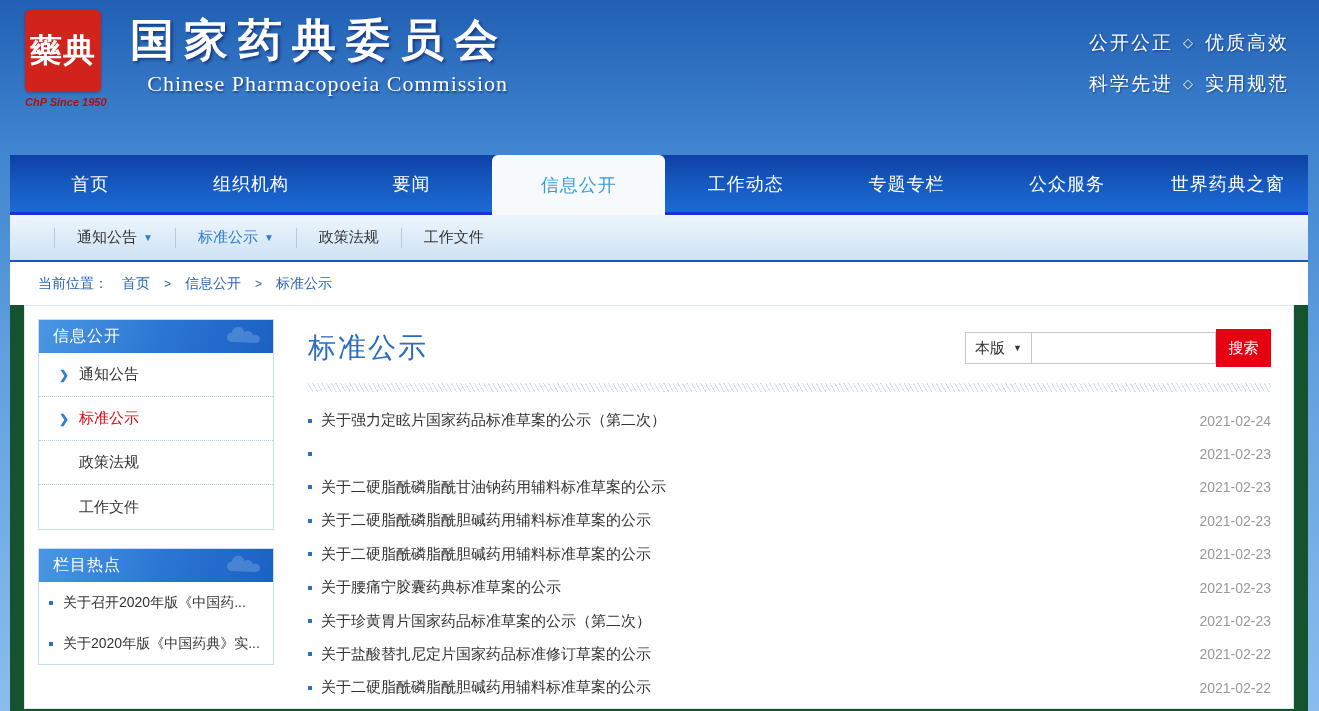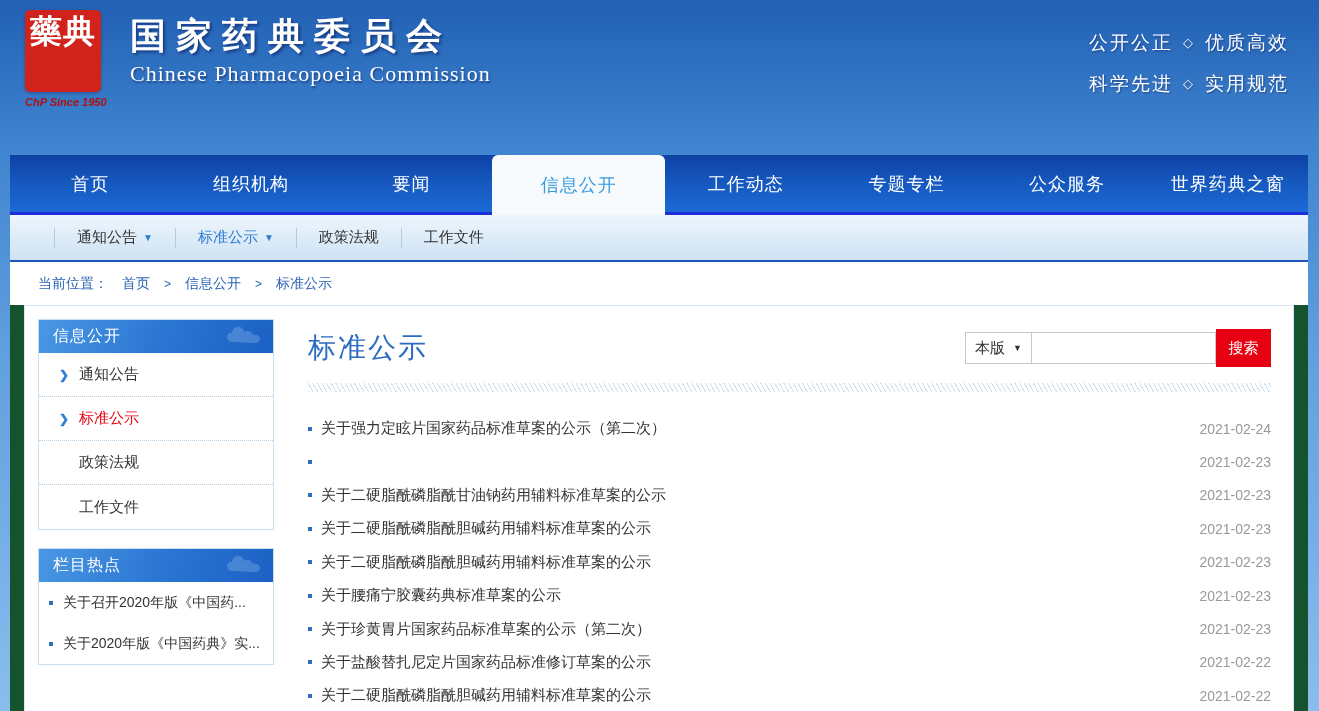--- a/index.html
+++ b/index.html
@@ -7,29 +7,29 @@
   body {
     font-family:"Liberation Sans", sans-serif;
     background:linear-gradient(180deg,#2160b4 0%,#3f84cf 20%,#5f9edd 48%,#8abdee 100%);
   }
 
   
   .site-header { height:155px; position:relative; color:#fff; }
   .logo-wrap { position:absolute; left:25px; top:10px; width:100px; }
   .seal {
     width:76px; height:82px; background:#d1221b; border-radius:5px;
-    display:flex; align-items:flex-start; justify-content:center;
+    display:flex; align-items:center; justify-content:center;
     font-family:"Liberation Serif", serif; font-weight:bold;
     color:#fff; font-size:32px; letter-spacing:1px;
     box-shadow:0 1px 3px rgba(0,0,40,.3);
   }
   .seal-caption { font-style:italic; font-weight:bold; font-size:11px; color:#b01010; margin-top:4px; white-space:nowrap; }
   .site-title-block { position:absolute; left:130px; top:16px; }
   .site-title {
-    font-family:"Liberation Serif", serif; font-weight:bold; font-size:36px;
+    font-family:"Liberation Serif", serif; font-weight:bold; font-size:44px;
     letter-spacing:10px; text-shadow:2px 2px 3px rgba(0,0,60,.45); line-height:1.15;
   }
   .site-subtitle {
     font-family:"Liberation Serif", serif; font-size:22px; letter-spacing:1px;
     text-shadow:1px 2px 2px rgba(0,0,60,.45); margin-top:4px;text-align:right;
   }
   .slogans { position:absolute; right:30px; top:30px; text-align:right; font-size:19px; letter-spacing:2px; text-shadow:1px 1px 2px rgba(0,0,60,.4); }
   .slogan-row { margin-bottom:15px; white-space:nowrap; }
   .slogan-sep { font-size:13px; margin:0 10px; vertical-align:2px; }
 
@@ -112,21 +112,21 @@
     outline:none; font-size:14px; padding:0 8px; color:#333;
   }
   .search-btn {
     height:38px; width:55px; background:#e60012; color:#fff; border:none;
     font-size:15px; cursor:pointer; font-family:"Liberation Sans", sans-serif;
   }
   .hatch-divider {
     height:9px; margin-top:16px;
     background:repeating-linear-gradient(60deg,#cfe0ef 0,#cfe0ef 1px,#ffffff 1px,#ffffff 4px);
   }
-  .news-list { margin-top:20px; }
+  .news-list { margin-top:12px; }
   .news-row { height:33.4px; display:flex; align-items:center; }
   .news-bullet { width:4px; height:4px; background:#2e6fc4; flex:none; margin-right:9px; }
   .news-title { font-size:15px; color:#333; cursor:pointer; white-space:nowrap; overflow:hidden; }
   .news-date { margin-left:auto; font-size:14px; color:#999; flex:none; padding-left:12px; }
 </style>
 </head>
 <body>
 
 <div class="site-header">
   <div class="logo-wrap">

